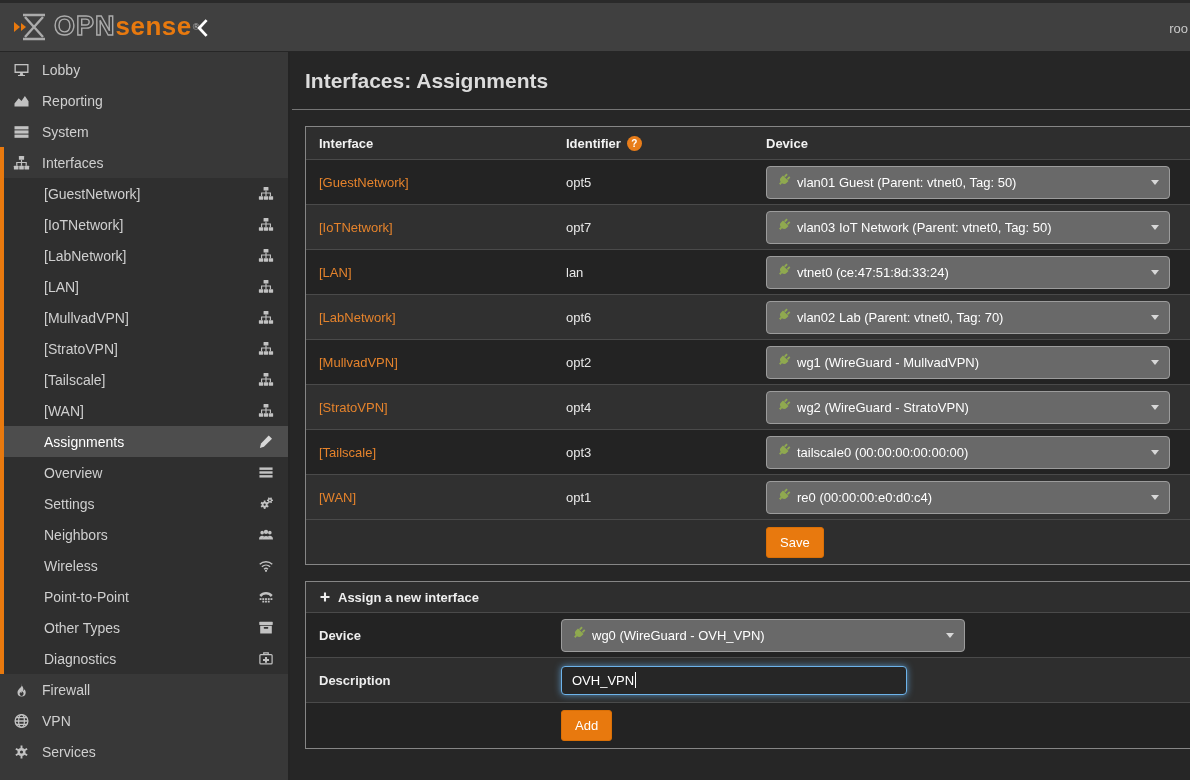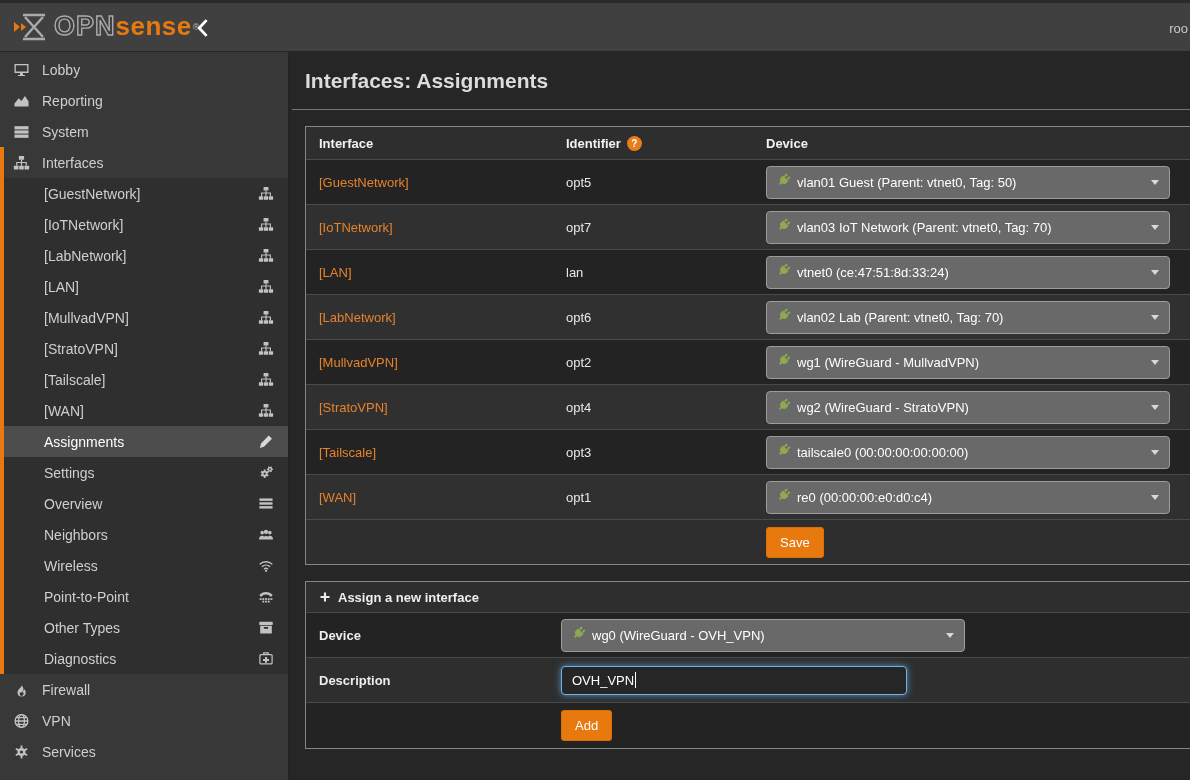--- a/index.html
+++ b/index.html
@@ -275,46 +275,46 @@
 
     <div class="sub-item active">
       <span>Assignments</span>
       <span class="si-icon">
           <svg width="16" height="15" viewBox="0 0 16 16">
             <path fill="#d8d8d8" d="M10.9 1.6l3.5 3.5-8.6 8.6-4.3 1.2 1.2-4.7z"></path>
           </svg>
         </span>
     </div>
     <div class="sub-item">
+      <span>Overview</span>
+      <span class="si-icon">
+          <svg width="16" height="15" viewBox="0 0 16 16">
+            <g fill="#c2c2c2">
+              <rect x="1" y="2.6" width="14" height="2.6"></rect>
+              <rect x="1" y="6.7" width="14" height="2.6"></rect>
+              <rect x="1" y="10.8" width="14" height="2.6"></rect>
+            </g>
+          </svg>
+        </span>
+    </div>
+    <div class="sub-item">
       <span>Settings</span>
       <span class="si-icon">
           <svg width="16" height="15" viewBox="0 0 16 16">
             <g fill="#c2c2c2">
               <rect x="5.6" y="4.8" width="1.9" height="9"></rect>
               <rect x="5.6" y="4.8" width="1.9" height="9" transform="rotate(60 6.55 9.3)"></rect>
               <rect x="5.6" y="4.8" width="1.9" height="9" transform="rotate(120 6.55 9.3)"></rect>
               <circle cx="6.55" cy="9.3" r="3.1"></circle>
               <circle cx="6.55" cy="9.3" r="1.2" fill="#2f2f2f"></circle>
               <rect x="11.45" y="1.4" width="1.5" height="6.4" transform="rotate(30 12.2 4.6)"></rect>
               <rect x="11.45" y="1.4" width="1.5" height="6.4" transform="rotate(90 12.2 4.6)"></rect>
               <rect x="11.45" y="1.4" width="1.5" height="6.4" transform="rotate(150 12.2 4.6)"></rect>
               <circle cx="12.2" cy="4.6" r="2.2"></circle>
               <circle cx="12.2" cy="4.6" r="0.9" fill="#2f2f2f"></circle>
-            </g>
-          </svg>
-        </span>
-    </div>
-    <div class="sub-item">
-      <span>Overview</span>
-      <span class="si-icon">
-          <svg width="16" height="15" viewBox="0 0 16 16">
-            <g fill="#c2c2c2">
-              <rect x="1" y="2.6" width="14" height="2.6"></rect>
-              <rect x="1" y="6.7" width="14" height="2.6"></rect>
-              <rect x="1" y="10.8" width="14" height="2.6"></rect>
             </g>
           </svg>
         </span>
     </div>
     <div class="sub-item">
       <span>Neighbors</span>
       <span class="si-icon">
           <svg width="16" height="15" viewBox="0 0 16 16">
             <g fill="#c2c2c2">
               <circle cx="3.9" cy="6" r="1.9"></circle>
@@ -475,21 +475,21 @@
       <div class="ui-select">
         <span class="plug">
           <svg width="15" height="15" viewBox="0 0 16 16">
                   <g transform="rotate(45 8 8)" fill="#8fa94f">
                     <rect x="5" y="0.5" width="1.9" height="3.8" rx="0.5"></rect>
                     <rect x="9.1" y="0.5" width="1.9" height="3.8" rx="0.5"></rect>
                     <path d="M3.8 4.6h8.4v2.6a4.2 4.2 0 01-3.2 4.1v2.4H7v-2.4a4.2 4.2 0 01-3.2-4.1z"></path>
                   </g>
                 </svg>
         </span>
-        <span>vlan03 IoT Network (Parent: vtnet0, Tag: 70)</span>
+        <span>vlan03 IoT Network (Parent: vtnet0, Tag: 50)</span>
         <span class="caret"></span>
       </div>
     </div>
   </div>
 
   <div class="t-row">
     <div class="col-if">
       <span class="if-link">[LAN]</span>
     </div>
     <div class="col-id">

